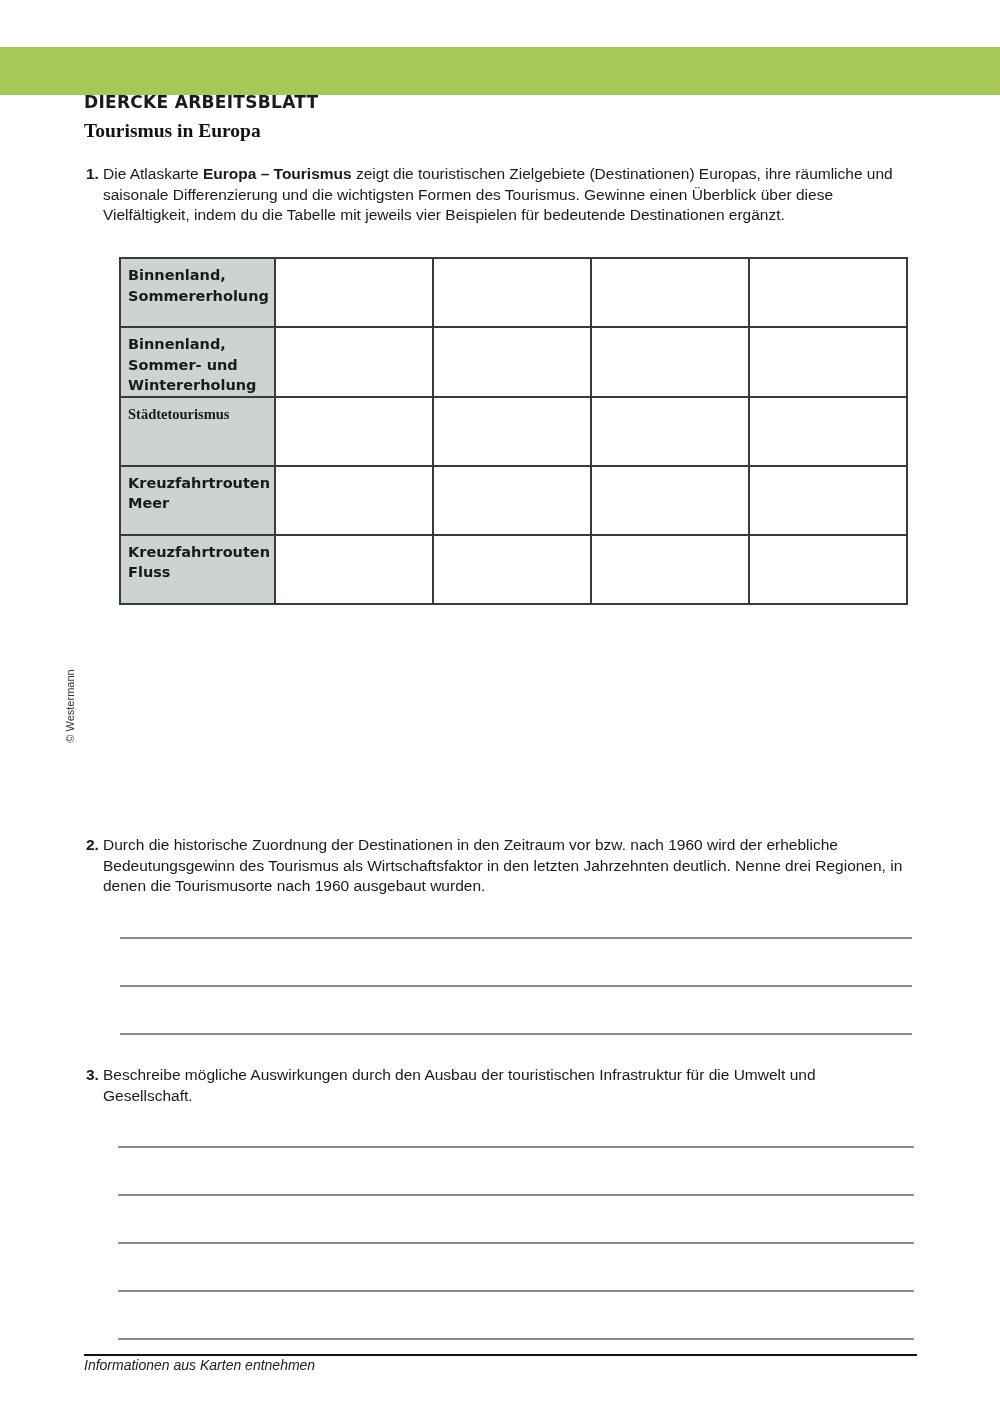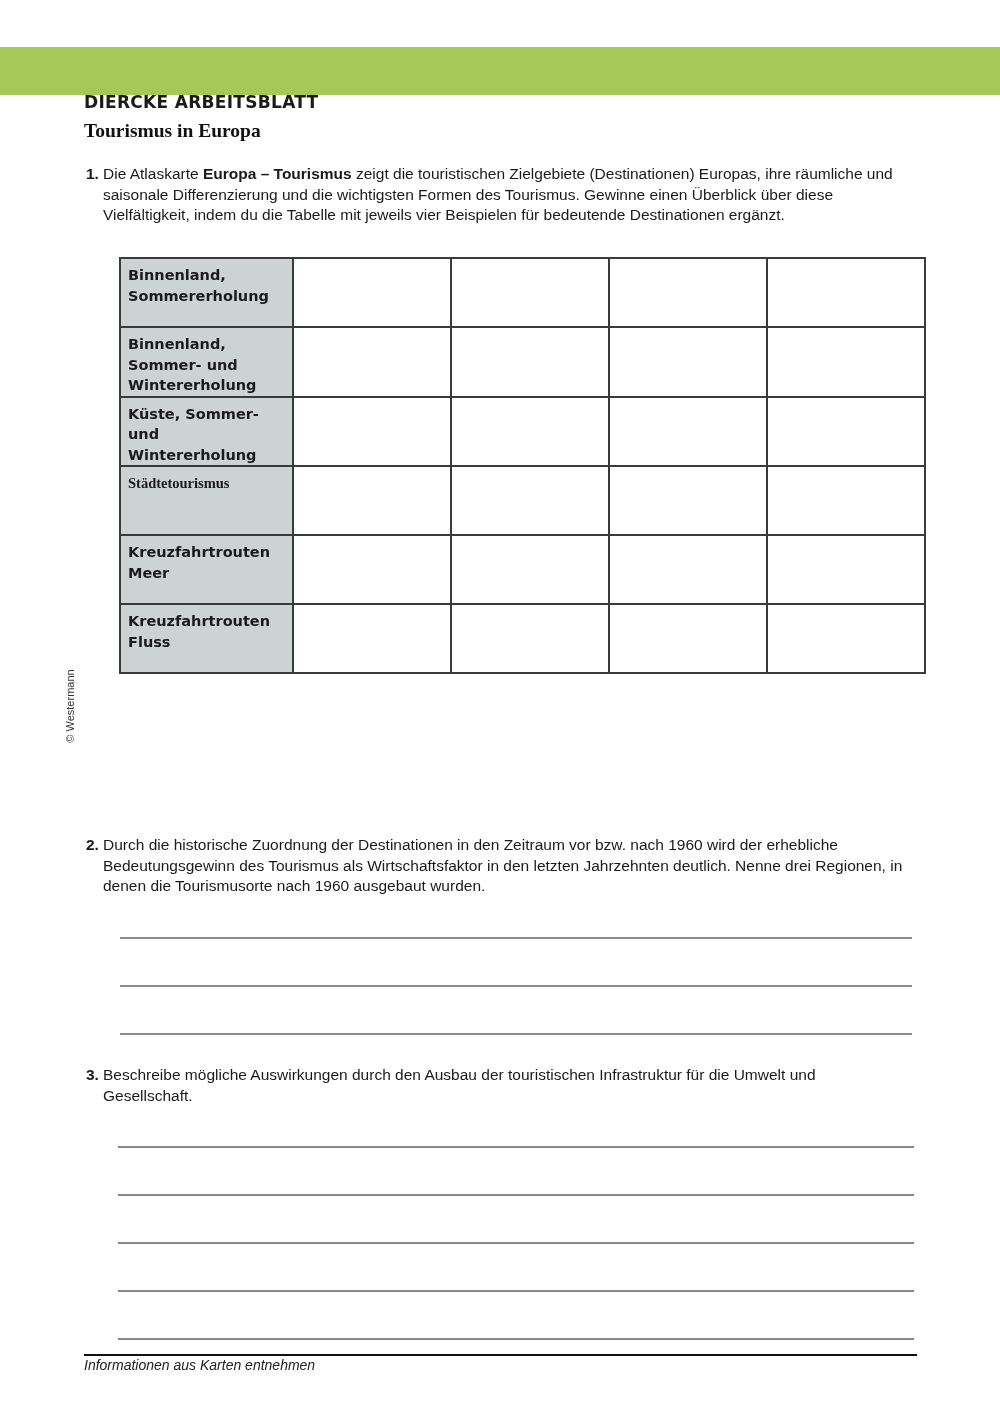--- a/index.html
+++ b/index.html
@@ -9,21 +9,21 @@
   .page-title { position: absolute; left: 84px; top: 120px; font-family: Liberation Serif, serif; font-weight: bold; font-size: 19.5px; color: #111; }
   .task { position: absolute; left: 86px; width: 820px; font-family: "Liberation Sans", sans-serif; font-size: 15.5px; line-height: 20.5px; }
   .task-num { position: absolute; left: 0; top: 0; font-weight: bold; }
   .task-text { margin-left: 17px; }
   .task-text b { font-weight: bold; }
   #task1 { top: 164px; }
   #task2 { top: 835px; }
   #task3 { top: 1065px; }
   .tour-table { position: absolute; left: 119px; top: 257px; border-collapse: collapse; }
   .tour-table td { border: 2px solid #3a3a3a; padding: 0; height: 65px; vertical-align: top; }
-  .tour-table td.label { width: 173px; background: #cdd3d3; font-family: "DejaVu Sans", sans-serif; font-weight: bold; font-size: 14.5px; line-height: 20.5px; padding: 6px 0 0 7px; box-sizing: border-box; height: 69px; }
+  .tour-table td.label { width: 155px; background: #cdd3d3; font-family: "DejaVu Sans", sans-serif; font-weight: bold; font-size: 14.5px; line-height: 20.5px; padding: 6px 0 0 7px; box-sizing: border-box; height: 69px; }
   .tour-table td.cell { width: 156px; background: #ffffff; }
   .answer-line { position: absolute; height: 0; border-top: 2px solid #8a8a8a; }
   .copyright { position: absolute; left: 20px; top: 700px; transform: rotate(-90deg); transform-origin: center; font-family: "Liberation Sans", sans-serif; font-size: 11px; color: #333; white-space: nowrap; width: 100px; text-align: center; }
   .footer-rule { position: absolute; left: 84px; top: 1354px; width: 833px; border-top: 2px solid #111; }
   .footer-text { position: absolute; left: 84px; top: 1357px; font-family: "Liberation Sans", sans-serif; font-style: italic; font-size: 14px; color: #222; }
 </style>
 </head>
 <body>
 
 <div class="header-band"></div>
@@ -42,29 +42,20 @@
         <td class="label" style="white-space: pre-line;">Binnenland,
 Sommererholung</td>
         <td class="cell"></td>
         <td class="cell"></td>
         <td class="cell"></td>
         <td class="cell"></td>
       </tr>
       <tr>
         <td class="label" style="white-space: pre-line;">Binnenland,
 Sommer- und
-Wintererholung</td>
-        <td class="cell"></td>
-        <td class="cell"></td>
-        <td class="cell"></td>
-        <td class="cell"></td>
-      </tr>
-      <tr>
-        <td class="label" style="white-space: pre-line;">Küste, Sommer-
-und
 Wintererholung</td>
         <td class="cell"></td>
         <td class="cell"></td>
         <td class="cell"></td>
         <td class="cell"></td>
       </tr>
       <tr>
         <td class="label" style="white-space: pre-line; font-family: Liberation Serif, serif;">Städtetourismus</td>
         <td class="cell"></td>
         <td class="cell"></td>

